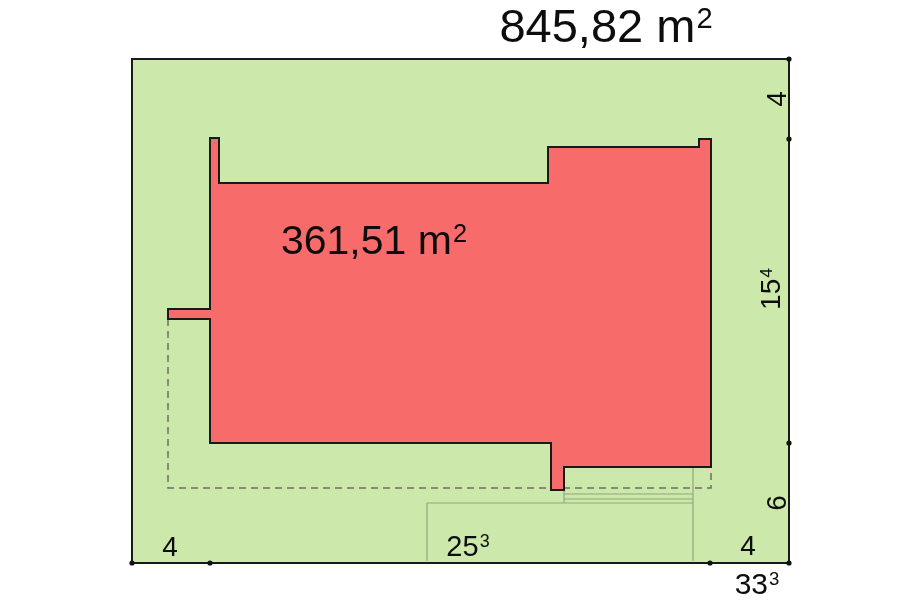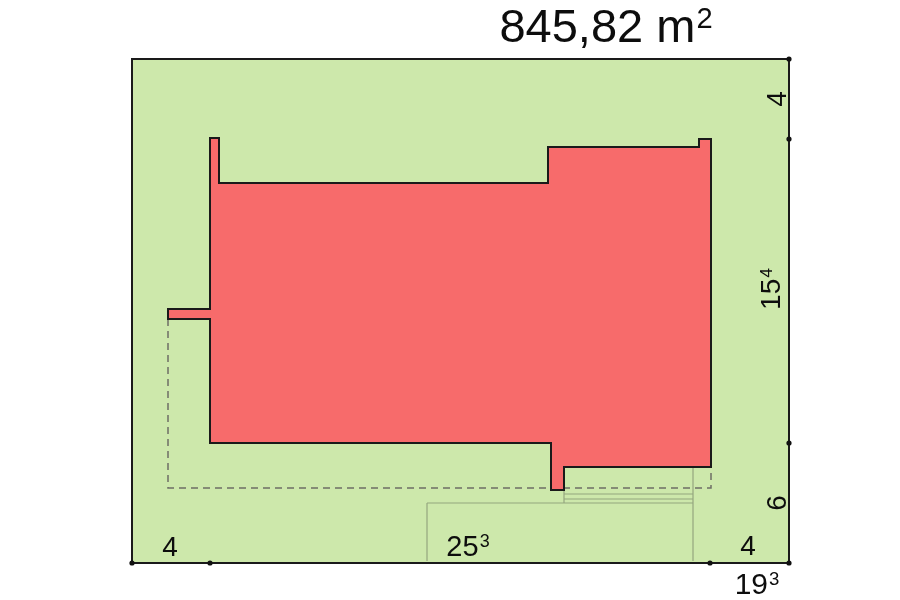--- a/index.html
+++ b/index.html
@@ -63,31 +63,34 @@
       <circle cx="789" cy="59" r="2.6"></circle>
       <circle cx="789" cy="139" r="2.6"></circle>
       <circle cx="789" cy="443" r="2.6"></circle>
     </g>
   </svg>
 
   <div class="lbl title-lbl" style="left:606px; top:25px;">
     <span>845,82 m</span><span class="sp">2</span>
   </div>
 
+  <div class="lbl area-lbl" style="left:374px; top:240px;">
+    <span>361,51 m</span><span class="sp">2</span>
+  </div>
 
   <div class="lbl dim-lbl" style="left:170px; top:547px;">4</div>
 
   <div class="lbl dim-lbl-mid" style="left:468px; top:546px;">
     <span>25</span><span class="sp">3</span>
   </div>
 
   <div class="lbl dim-lbl" style="left:748px; top:546px;">4</div>
 
   <div class="lbl dim-lbl-tot" style="left:757px; top:584px;">
-    <span>19</span><span class="sp">3</span>
+    <span>33</span><span class="sp">3</span>
   </div>
 
   <div class="lbl rot dim-lbl" style="left:777px; top:99px;">4</div>
 
   <div class="lbl rot dim-lbl" style="left:771px; top:289px;">
     <span>15</span><span class="sp">4</span>
   </div>
 
   <div class="lbl rot dim-lbl" style="left:777px; top:503px;">6</div>
 

